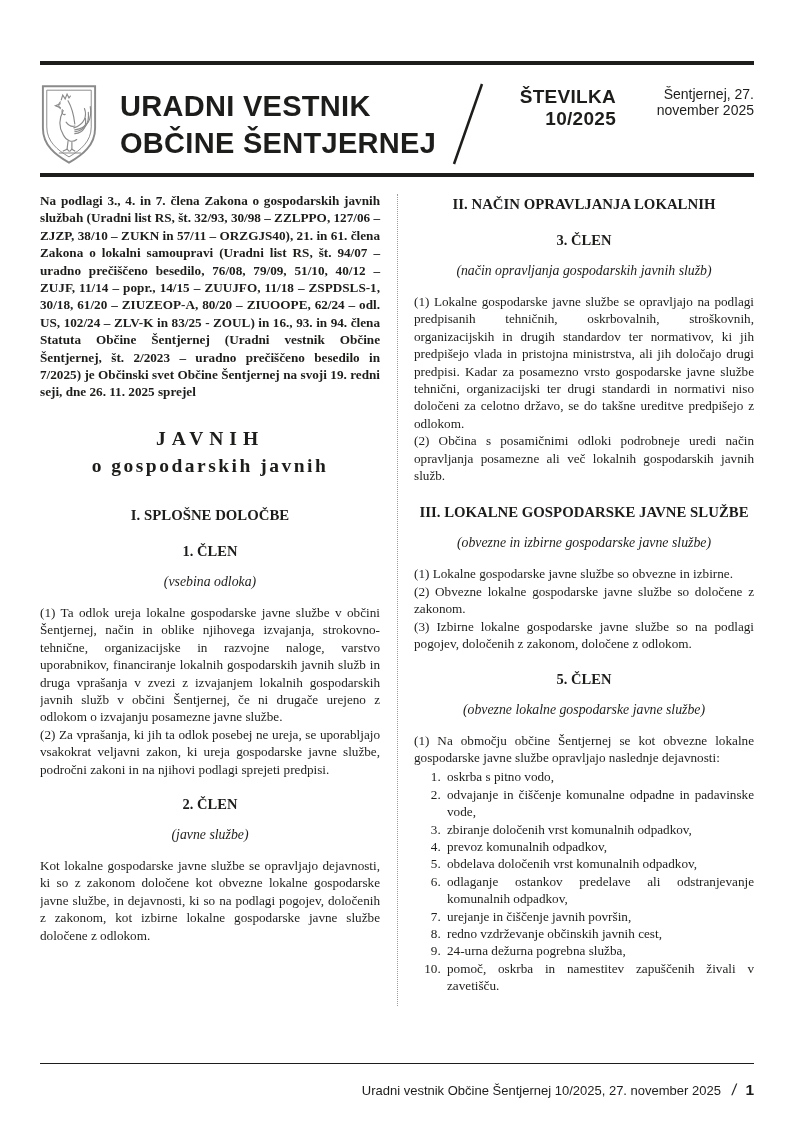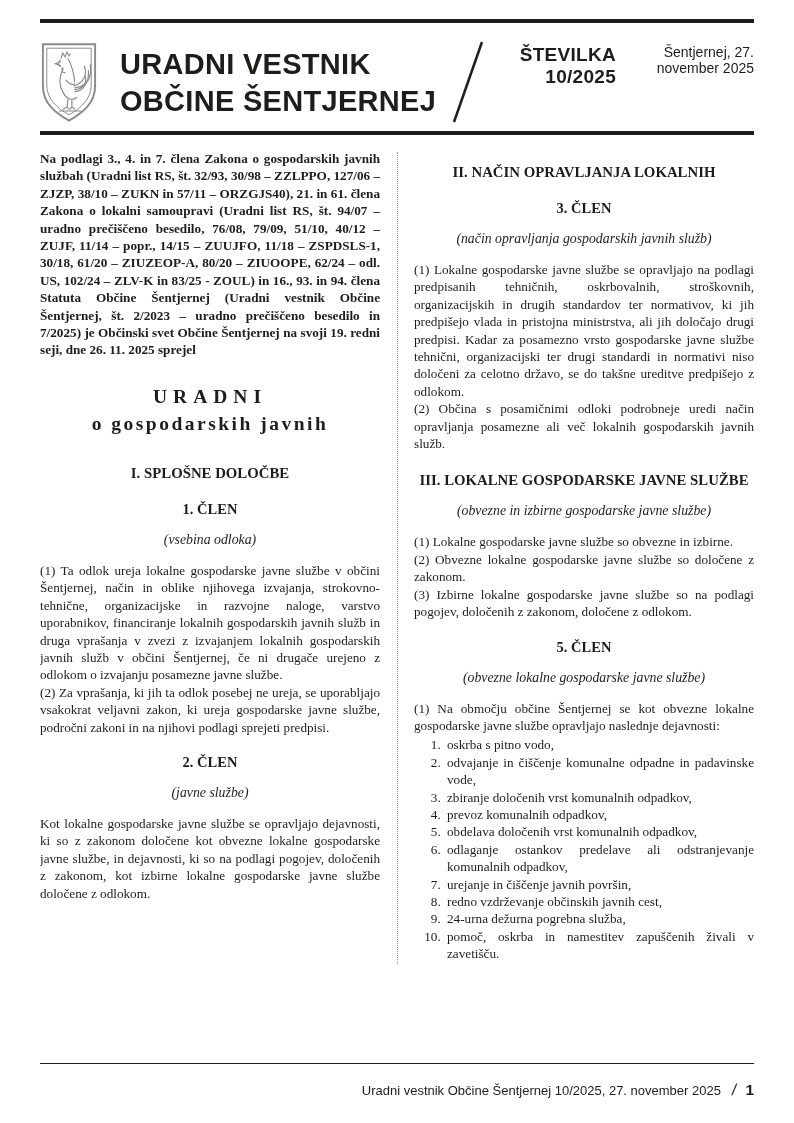--- a/index.html
+++ b/index.html
@@ -1,18 +1,18 @@
 <!DOCTYPE html>
 <html><head>
 <meta charset="utf-8">
 <style>
   html,body { margin:0; padding:0; background:#ffffff; }
   .page {
     width:794px; height:1123px; position:relative; background:#ffffff;
-    box-sizing:border-box; padding:19px 40px 0 40px;
+    box-sizing:border-box; padding:61px 40px 0 40px;
     font-family:"Liberation Serif", serif; color:#1d1d1b; overflow:hidden;
   }
   .rule-top    { border-top:4px solid #1d1d1b; }
   .rule-mid    { border-top:2.5px solid #1d1d1b; }
   .rule-footer { border-top:1.5px solid #1d1d1b; }
 
   
   .masthead { display:flex; align-items:center; height:96px; margin-top:12px; }
   .crest { width:58px; height:84px; flex:0 0 auto; margin-right:22px; }
   .masthead-title {
@@ -111,38 +111,38 @@
 
   <div class="rule-mid"></div>
 
   <main class="columns">
     <div class="divider"></div>
 
     <section class="col col-left">
       <p class="body preamble">Na podlagi 3., 4. in 7. člena Zakona o gospodarskih javnih službah (Uradni list RS, št. 32/93, 30/98 – ZZLPPO, 127/06 – ZJZP, 38/10 – ZUKN in 57/11 – ORZGJS40), 21. in 61. člena Zakona o lokalni samoupravi (Uradni list RS, št. 94/07 – uradno prečiščeno besedilo, 76/08, 79/09, 51/10, 40/12 – ZUJF, 11/14 – popr., 14/15 – ZUUJFO, 11/18 – ZSPDSLS-1, 30/18, 61/20 – ZIUZEOP-A, 80/20 – ZIUOOPE, 62/24 – odl. US, 102/24 – ZLV-K in 83/25 - ZOUL) in 16., 93. in 94. člena Statuta Občine Šentjernej (Uradni vestnik Občine Šentjernej, št. 2/2023 – uradno prečiščeno besedilo in 7/2025) je Občinski svet Občine Šentjernej na svoji 19. redni seji, dne 26. 11. 2025 sprejel</p>
 
       <div class="decree-title">
-        <div class="decree-l1">URADNI</div>
+        <div class="decree-l1">JAVNIH</div>
         <div class="decree-l2">o gospodarskih javnih</div>
       </div>
 
       <div class="chapter">I. SPLOŠNE DOLOČBE</div>
 
       <div class="article-head">1. ČLEN</div>
       <div class="article-sub">(vsebina odloka)</div>
       <p class="body">(1) Ta odlok ureja lokalne gospodarske javne službe v občini Šentjernej, način in oblike njihovega izvajanja, strokovno-tehnične, organizacijske in razvojne naloge, varstvo uporabnikov, financiranje lokalnih gospodarskih javnih služb in druga vprašanja v zvezi z izvajanjem lokalnih gospodarskih javnih služb v občini Šentjernej, če ni drugače urejeno z odlokom o izvajanju posamezne javne službe.</p>
       <p class="body">(2) Za vprašanja, ki jih ta odlok posebej ne ureja, se uporabljajo vsakokrat veljavni zakon, ki ureja gospodarske javne službe, področni zakoni in na njihovi podlagi sprejeti predpisi.</p>
 
       <div class="article-head">2. ČLEN</div>
       <div class="article-sub">(javne službe)</div>
       <p class="body">Kot lokalne gospodarske javne službe se opravljajo dejavnosti, ki so z zakonom določene kot obvezne lokalne gospodarske javne službe, in dejavnosti, ki so na podlagi pogojev, določenih z zakonom, kot izbirne lokalne gospodarske javne službe določene z odlokom.</p>
     </section>
 
     <section class="col col-right">
-      <div class="chapter" style="margin-top:12px;">
+      <div class="chapter" style="margin-top:2px;">
         <div>II. NAČIN OPRAVLJANJA LOKALNIH</div>
       </div>
 
       <div class="article-head">3. ČLEN</div>
       <div class="article-sub">(način opravljanja gospodarskih javnih služb)</div>
       <p class="body">(1) Lokalne gospodarske javne službe se opravljajo na podlagi predpisanih tehničnih, oskrbovalnih, stroškovnih, organizacijskih in drugih standardov ter normativov, ki jih predpišejo vlada in pristojna ministrstva, ali jih določajo drugi predpisi. Kadar za posamezno vrsto gospodarske javne službe tehnični, organizacijski ter drugi standardi in normativi niso določeni za celotno državo, se do takšne ureditve predpišejo z odlokom.</p>
       <p class="body">(2) Občina s posamičnimi odloki podrobneje uredi način opravljanja posamezne ali več lokalnih gospodarskih javnih služb.</p>
 
       <div class="chapter">III. LOKALNE GOSPODARSKE JAVNE SLUŽBE</div>
 

